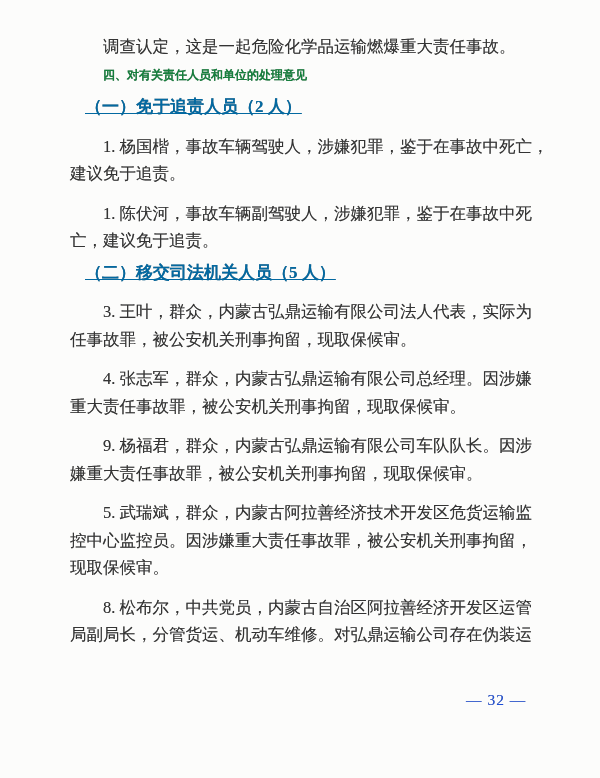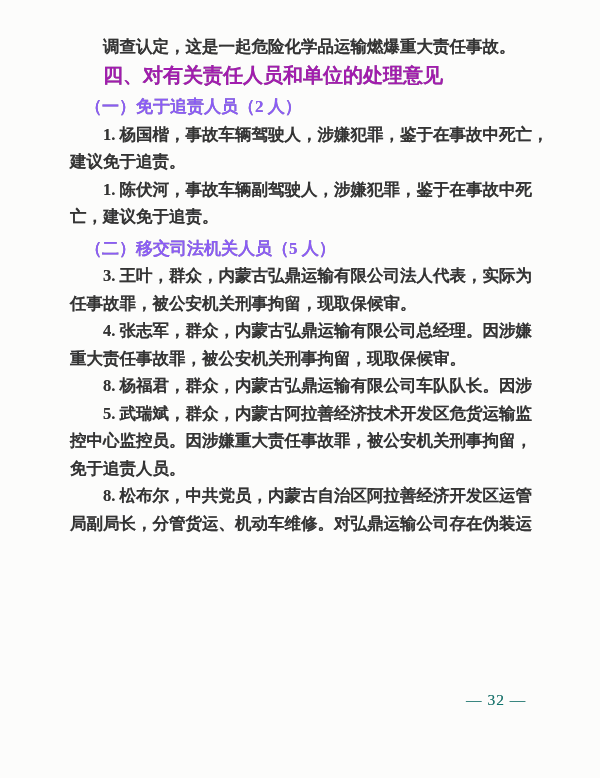--- a/index.html
+++ b/index.html
@@ -30,52 +30,52 @@
     padding: 0;
   }
   .line {
     font-family: "Liberation Serif", serif;
     font-size: 16.5px;
     line-height: 27.5px;
     color: #343434;
     white-space: nowrap;
     letter-spacing: 0px;
     text-shadow: 0 0 0.5px rgba(60,60,60,0.55);
-    font-weight: bold;
   }
   .line.first {
     padding-left: 33px;
   }
   
   .para.h1 .line {
     font-family: "Liberation Sans", sans-serif;
     font-weight: 700;
-    font-size: 20px;
-    color: #a21caf;
+    font-size: 12px;
+    color: #15803d;
     text-shadow: 0 0 0.4px rgba(30,30,30,0.5);
   }
   .para.h1 { margin-top: 1px; }
   
   .para.h2 .line {
     font-weight: 700;
     font-size: 17px;
-    color: #8b5cf6;
+    color: #0369a1;
+    text-decoration: underline;
   }
   .para.h2 { margin-top: 4px; }
   .para.h2 .line.first { padding-left: 15px; }
-  .para.item { margin-top: 0; }
+  .para.item { margin-top: 12px; }
   .para.body { margin-top: 0; }
   .page-number {
     position: absolute;
     left: 466px;
     top: 689px;
     font-family: "Liberation Serif", serif;
     font-size: 15.5px;
     line-height: 22px;
-    color: #0f766e;
+    color: #1d4ed8;
     letter-spacing: 1px;
     white-space: nowrap;
     text-shadow: 0 0 0.4px rgba(60,60,60,0.5);
   }
 </style>
 </head>
 <body>
 
 <div class="page">
   <div class="text-block">
@@ -101,26 +101,27 @@
       </div>
       <div class="para item">
         <div class="line first">3. 王叶，群众，内蒙古弘鼎运输有限公司法人代表，实际为</div>
         <div class="line">任事故罪，被公安机关刑事拘留，现取保候审。</div>
       </div>
       <div class="para item">
         <div class="line first">4. 张志军，群众，内蒙古弘鼎运输有限公司总经理。因涉嫌</div>
         <div class="line">重大责任事故罪，被公安机关刑事拘留，现取保候审。</div>
       </div>
       <div class="para item">
-        <div class="line first">8. 杨福君，群众，内蒙古弘鼎运输有限公司车队队长。因涉</div>
+        <div class="line first">9. 杨福君，群众，内蒙古弘鼎运输有限公司车队队长。因涉</div>
+        <div class="line">嫌重大责任事故罪，被公安机关刑事拘留，现取保候审。</div>
       </div>
       <div class="para item">
         <div class="line first">5. 武瑞斌，群众，内蒙古阿拉善经济技术开发区危货运输监</div>
         <div class="line">控中心监控员。因涉嫌重大责任事故罪，被公安机关刑事拘留，</div>
-        <div class="line">免于追责人员。</div>
+        <div class="line">现取保候审。</div>
       </div>
       <div class="para item">
         <div class="line first">8. 松布尔，中共党员，内蒙古自治区阿拉善经济开发区运管</div>
         <div class="line">局副局长，分管货运、机动车维修。对弘鼎运输公司存在伪装运</div>
       </div>
     </div>
   <div class="page-number">— 32 —</div>
 </div>
 
 </body></html>

